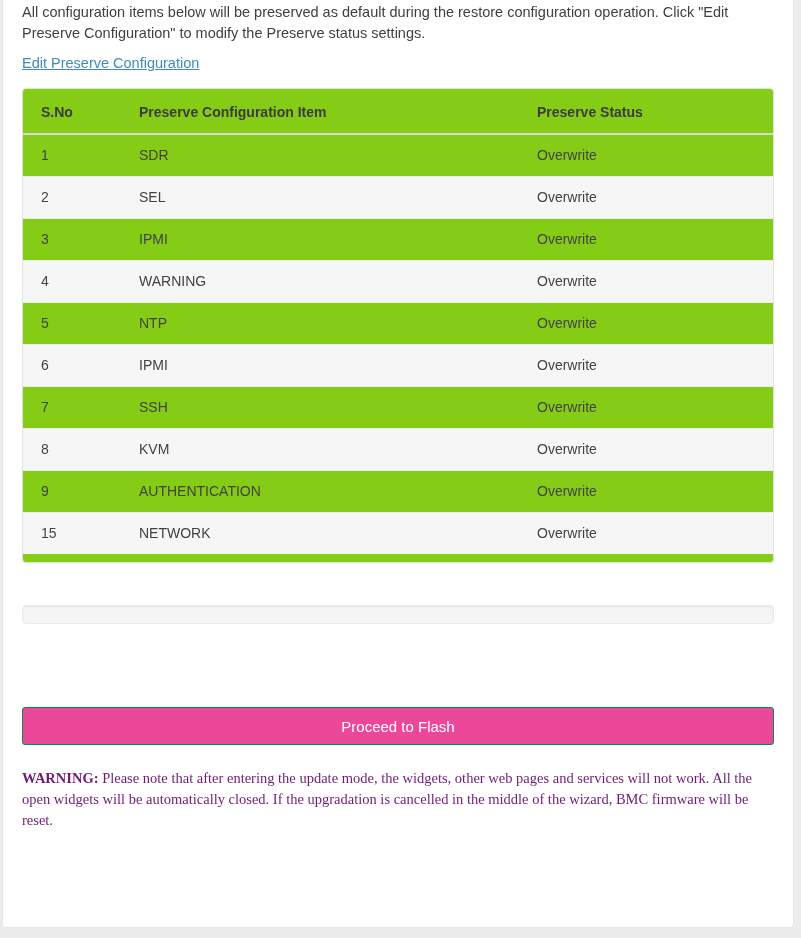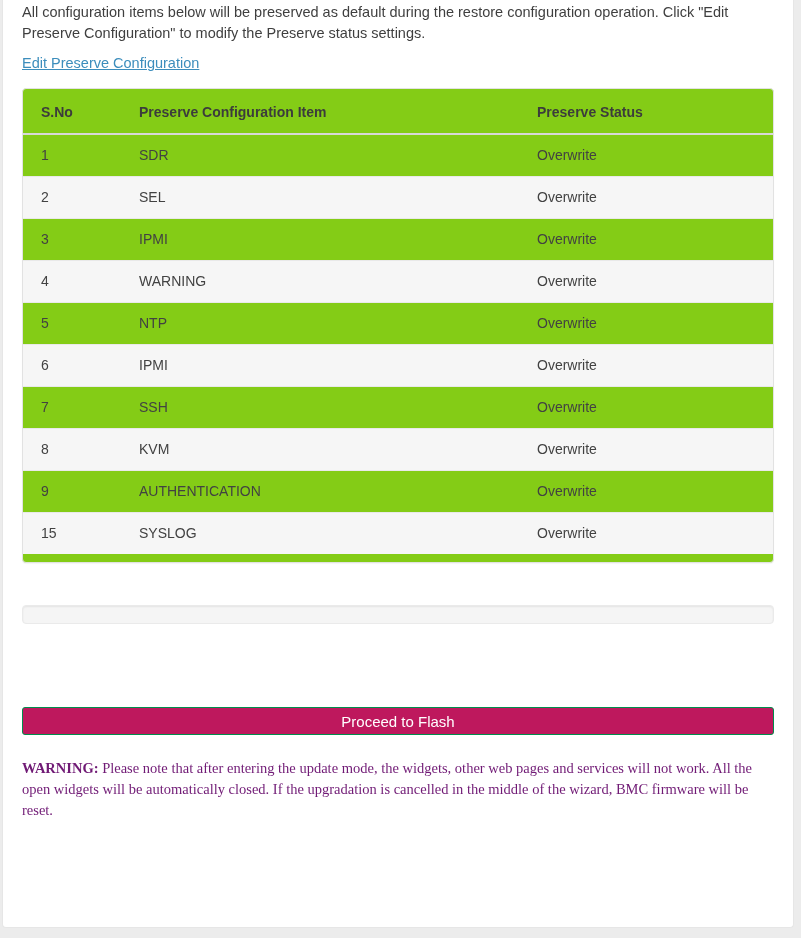--- a/index.html
+++ b/index.html
@@ -80,22 +80,22 @@
   }
   .progress-fill {
     height: 100%;
     background: #00a65a;
     width: 0%;
   }
   .flash-button {
     display: block;
     margin-top: 83px;
     width: 100%;
-    height: 28px;
-    background: #be185d;
+    height: 38px;
+    background: #ec4899;
     border: 1px solid #008d4c;
     border-radius: 3px;
     color: #ffffff;
     font-size: 15px;
     font-family: inherit;
     cursor: pointer;
     text-align: center;
   }
   .warning {
     margin: 23px 0 0 0;
@@ -171,21 +171,21 @@
             <td>KVM</td>
             <td>Overwrite</td>
           </tr>
           <tr>
             <td>9</td>
             <td>AUTHENTICATION</td>
             <td>Overwrite</td>
           </tr>
           <tr>
             <td>15</td>
-            <td>SYSLOG</td>
+            <td>NETWORK</td>
             <td>Overwrite</td>
           </tr>
         </tbody>
     </table>
   </div>
 
   <div class="progress-track">
     <div class="progress-fill" style="width: 0%;"></div>
   </div>
 

